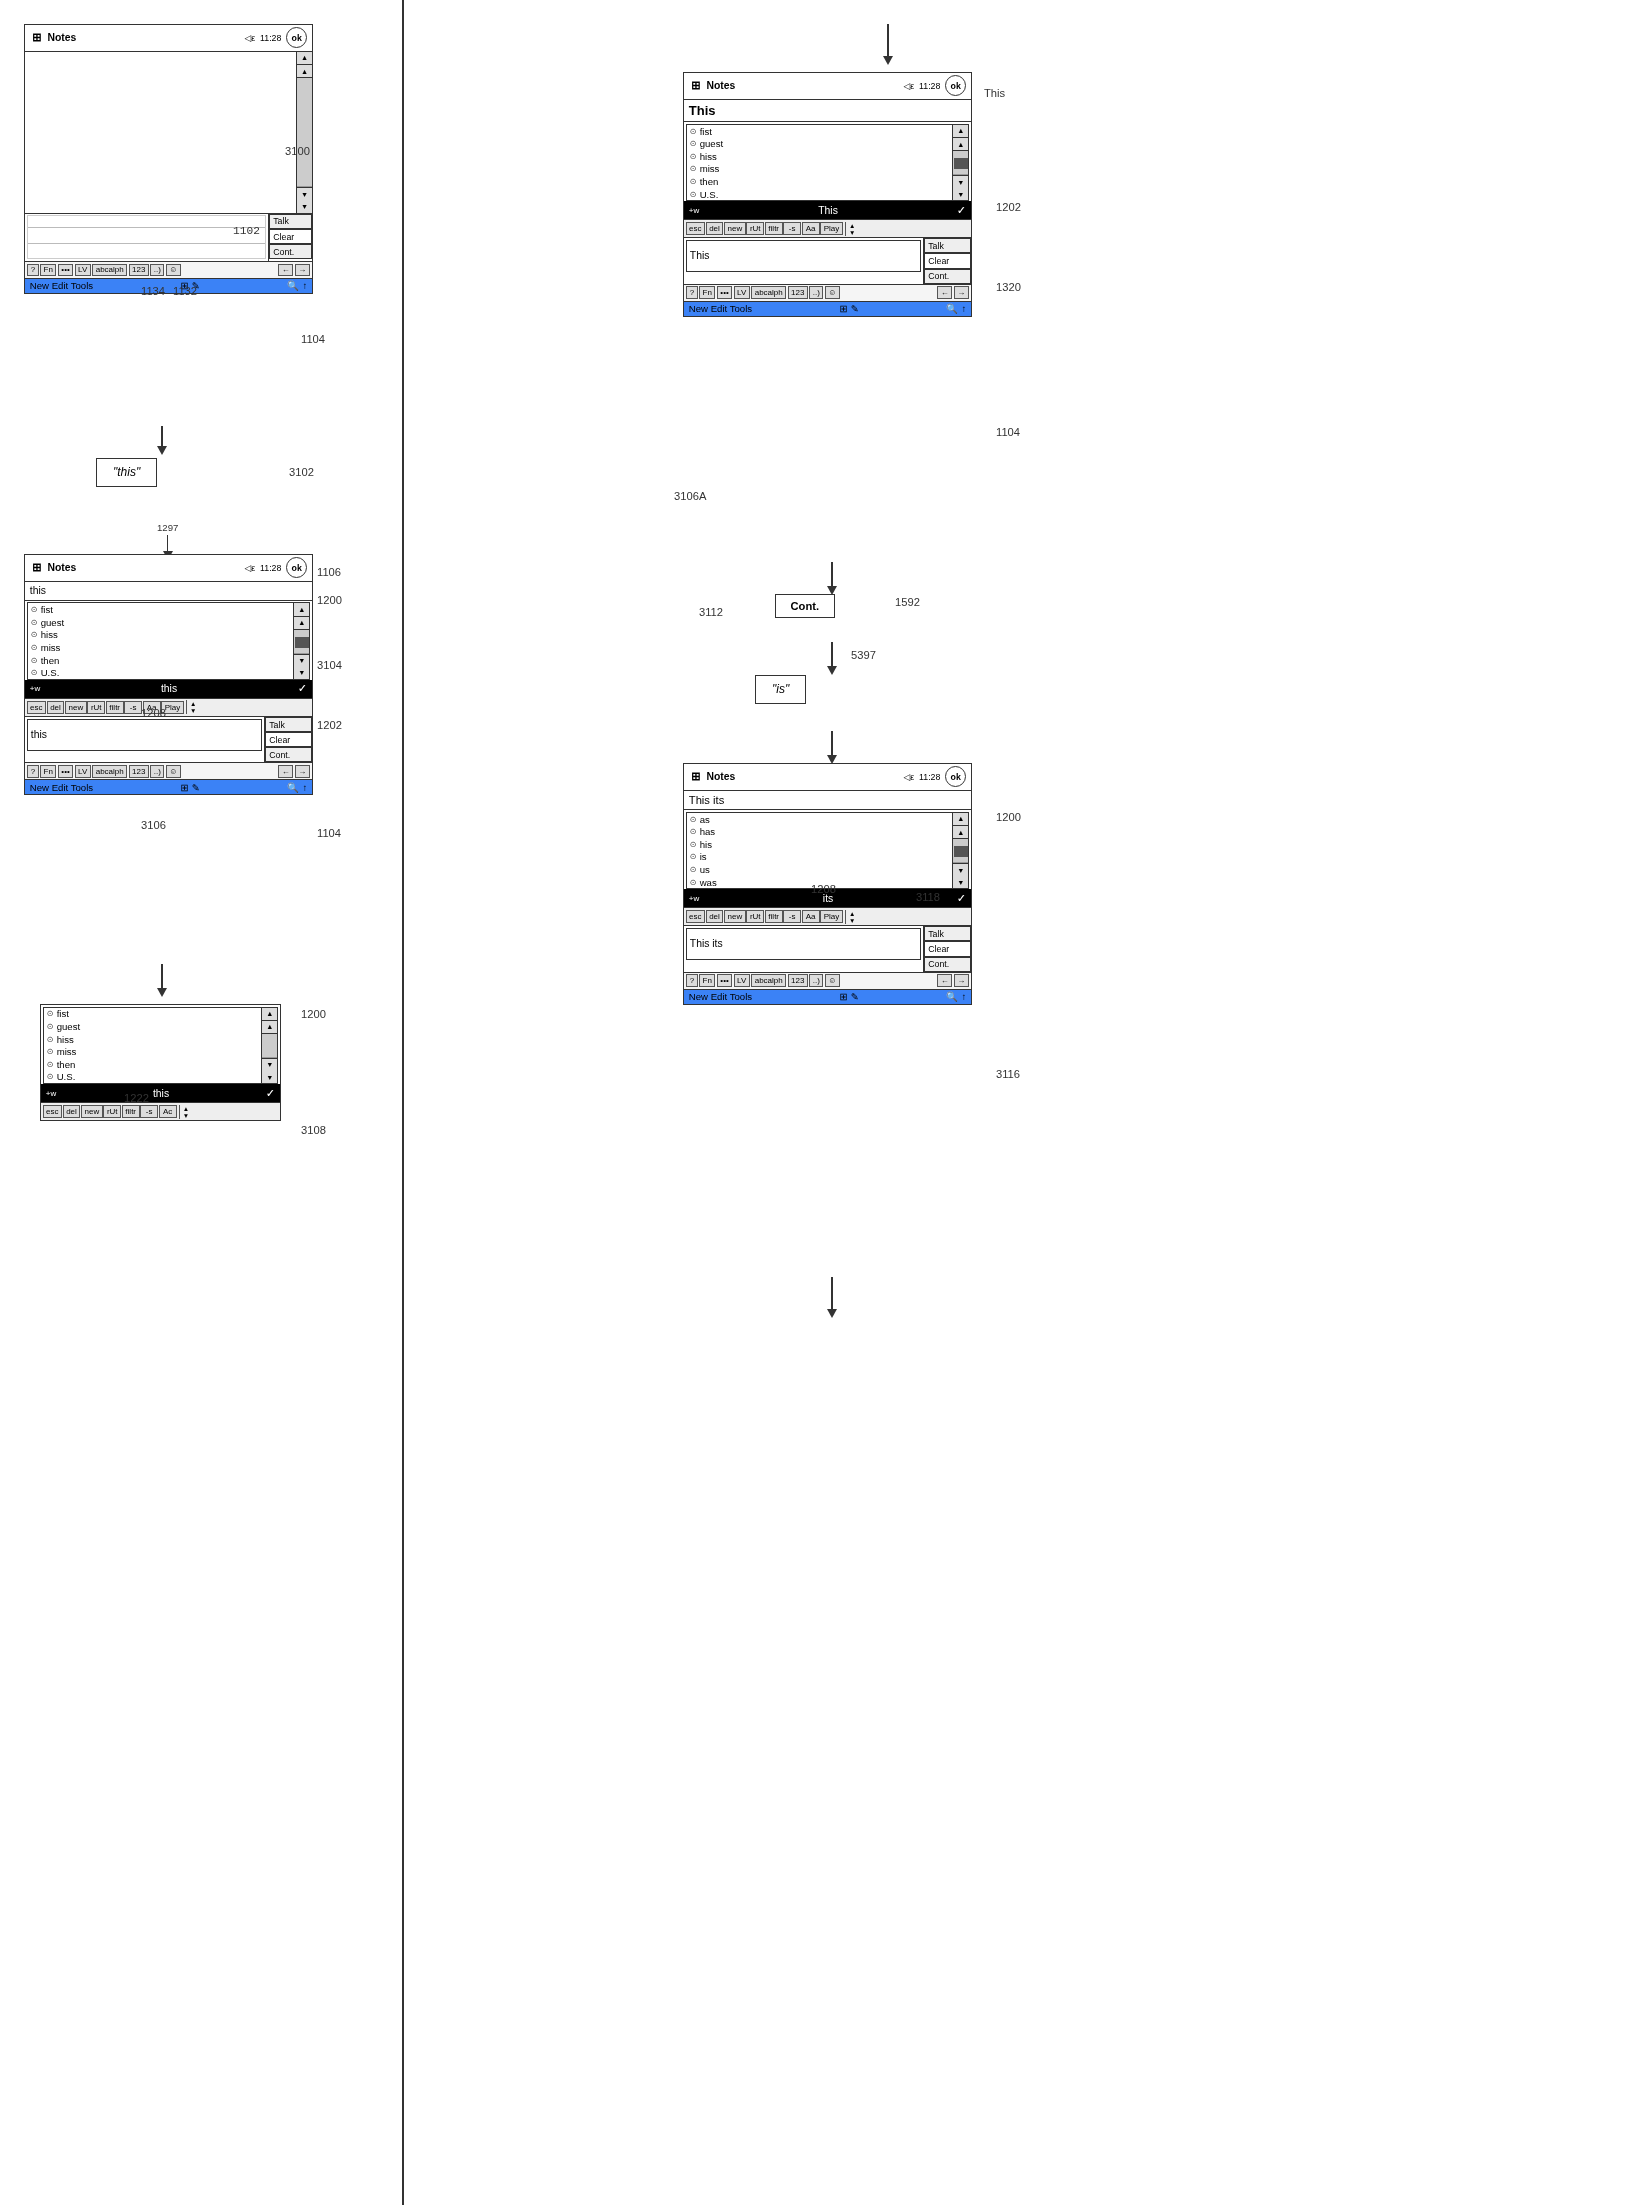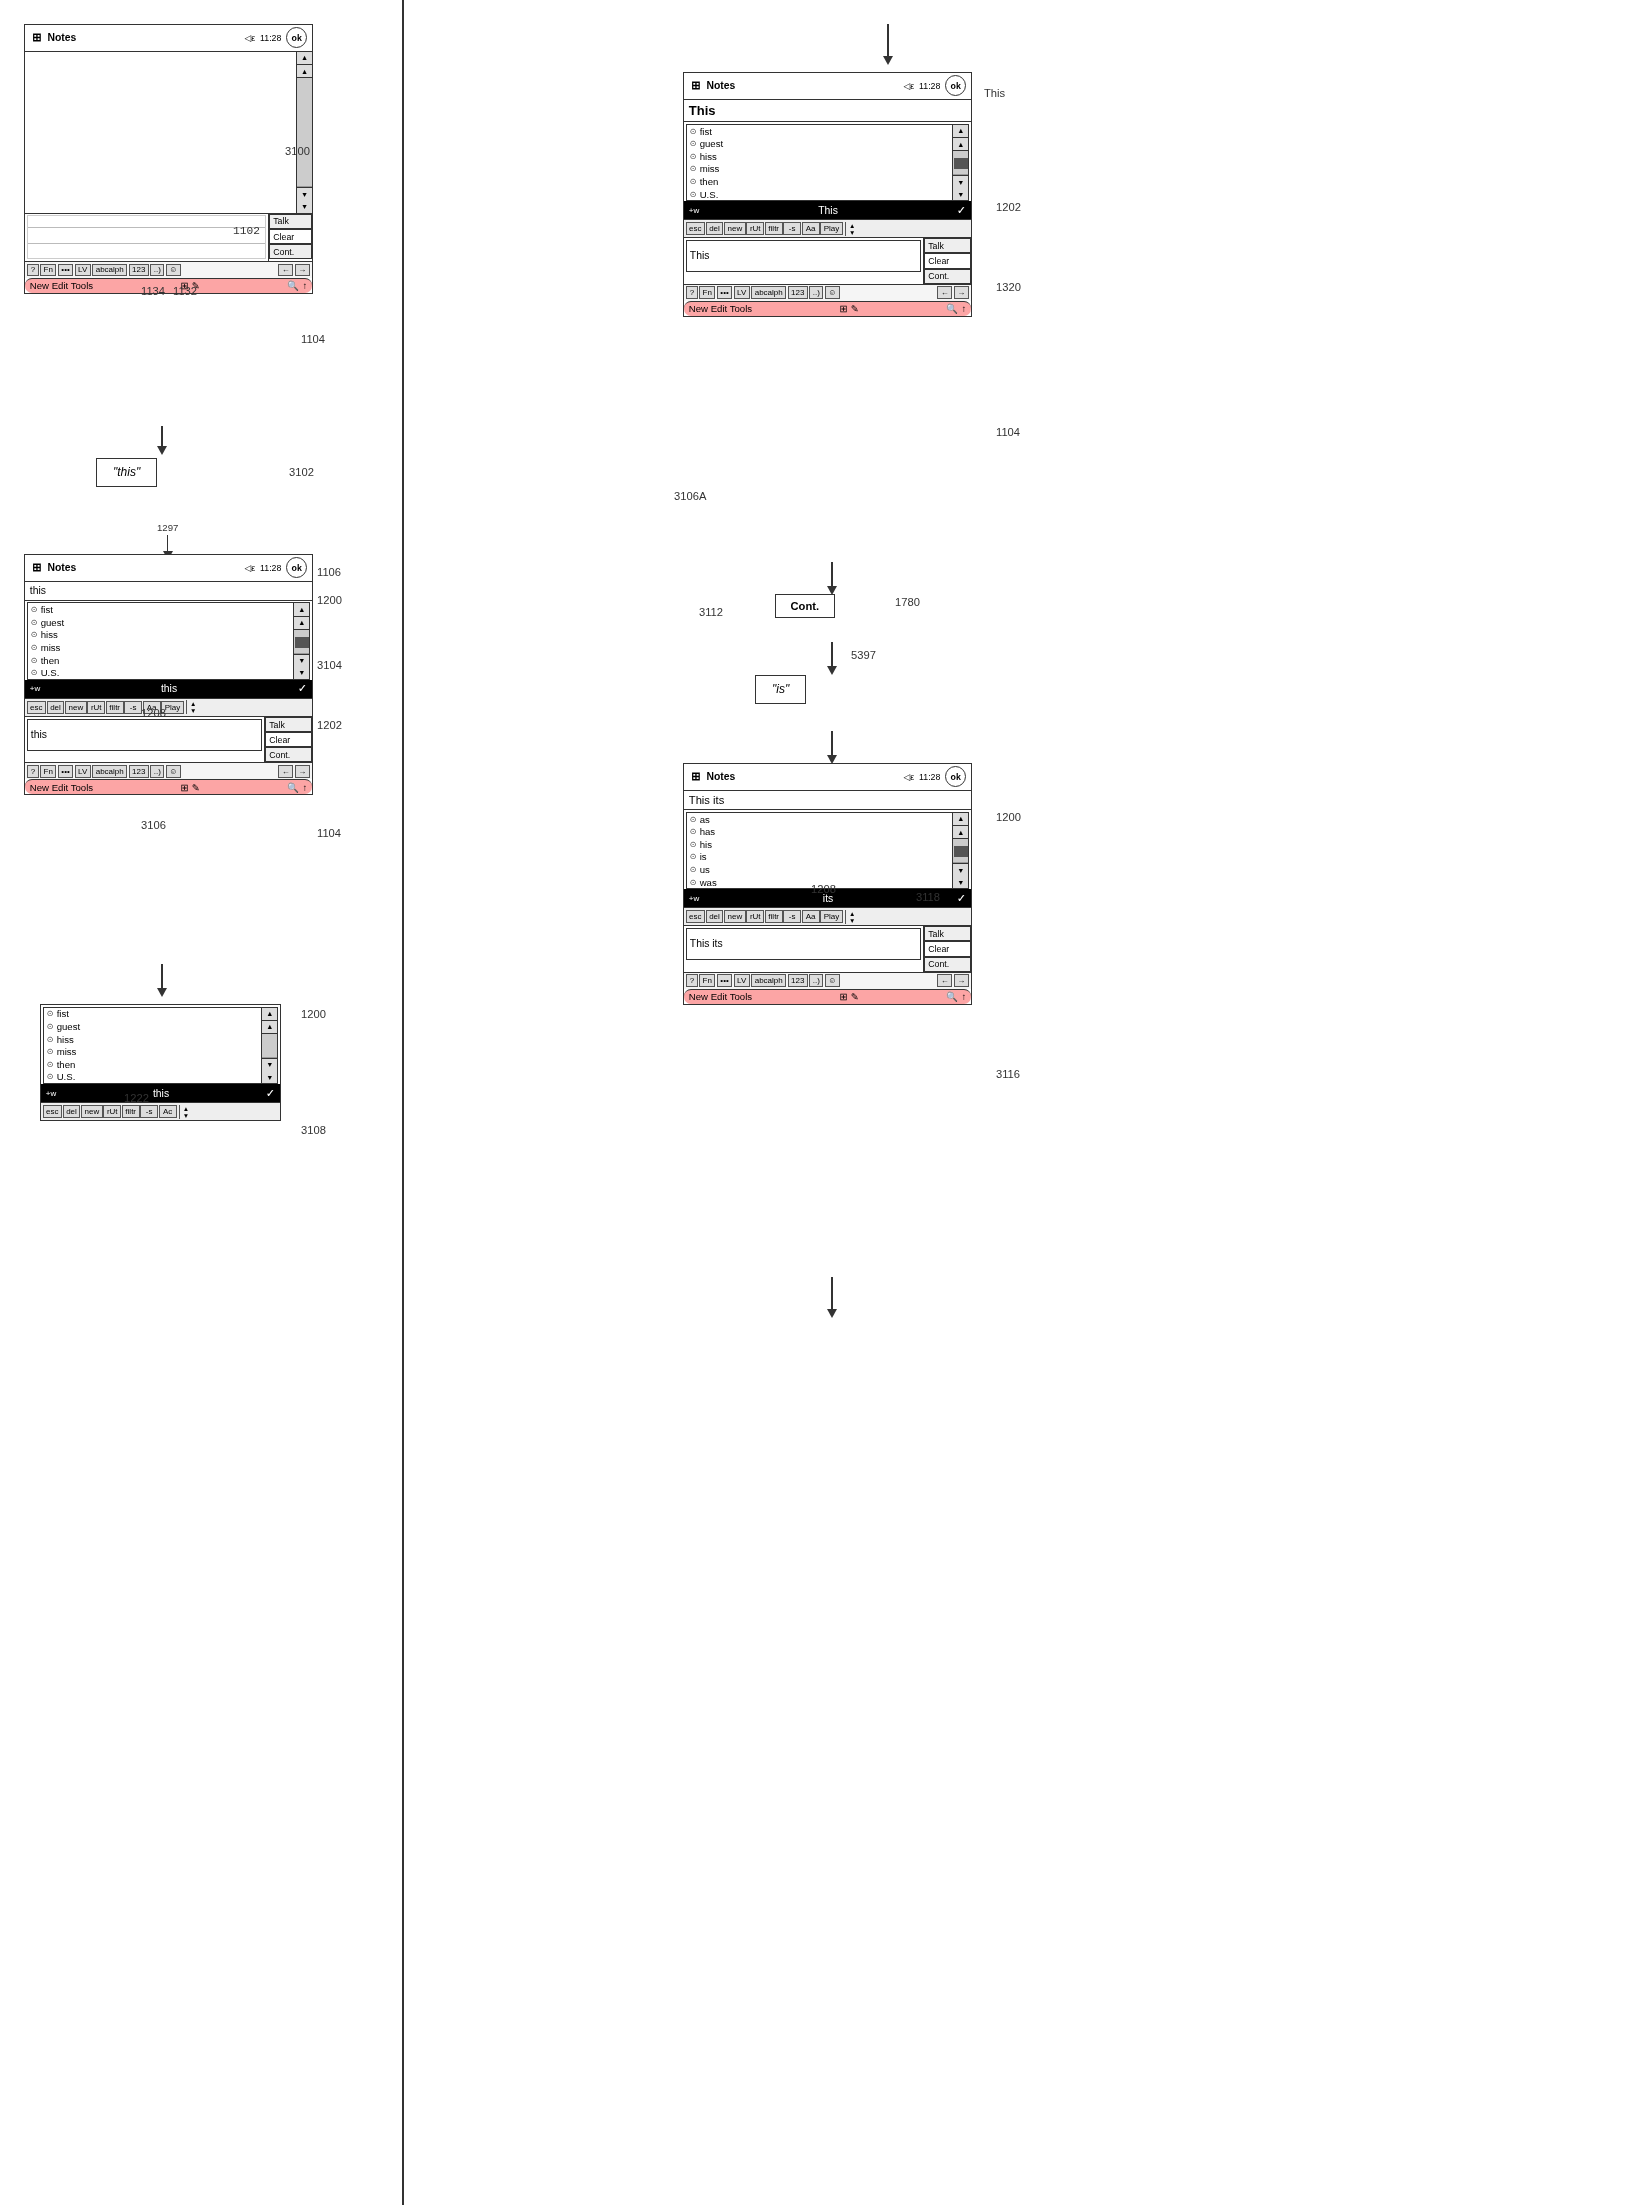--- a/index.html
+++ b/index.html
@@ -164,23 +164,22 @@
       background: #ddd;
       cursor: pointer;
     }
 
     .nav-bar {
       display: flex;
       align-items: center;
       justify-content: space-between;
       padding: 1.6px 4.8px;
       border-top: 0.8px solid #333;
-      background: #fca5a5;
+      background: #3b82f6;
       font-size: 9.6px;
-      border-radius: 7px;
     }
 
     
     .annotation {
       position: absolute;
       font-size: 11.2px;
       color: #333;
     }
 
     
@@ -708,21 +707,21 @@
 
   <div class="pos" style="left:827px; top:562px; display:flex; flex-direction:column; align-items:center;">
     <div style="width:1.6px; height:24px; background:#333;"></div>
     <div style="width:0;height:0;border-left:5.6px solid transparent;border-right:5.6px solid transparent;border-top:9.6px solid #333;"></div>
   </div>
 
   <div class="pos" style="left:775px; top:594px;">
     <div class="cont-button">Cont.</div>
   </div>
   <div class="pos annotation" style="left:699px; top:606px;">3112</div>
-  <div class="pos annotation" style="left:895px; top:596px;">1780</div>
+  <div class="pos annotation" style="left:895px; top:596px;">1592</div>
 
   <div class="pos" style="left:827px; top:642px; display:flex; flex-direction:column; align-items:center;">
     <div style="width:1.6px; height:24px; background:#333;"></div>
     <div style="width:0;height:0;border-left:5.6px solid transparent;border-right:5.6px solid transparent;border-top:9.6px solid #333;"></div>
   </div>
   <div class="pos annotation" style="left:851px; top:649px;">5397</div>
 
   <div class="pos" style="left:755px; top:675px;">
     <div style="border:1.6px solid #333; padding:6.4px 16px; font-size:12px; font-style:italic; background:#fff; position:relative;">
       <span>"is"</span>

